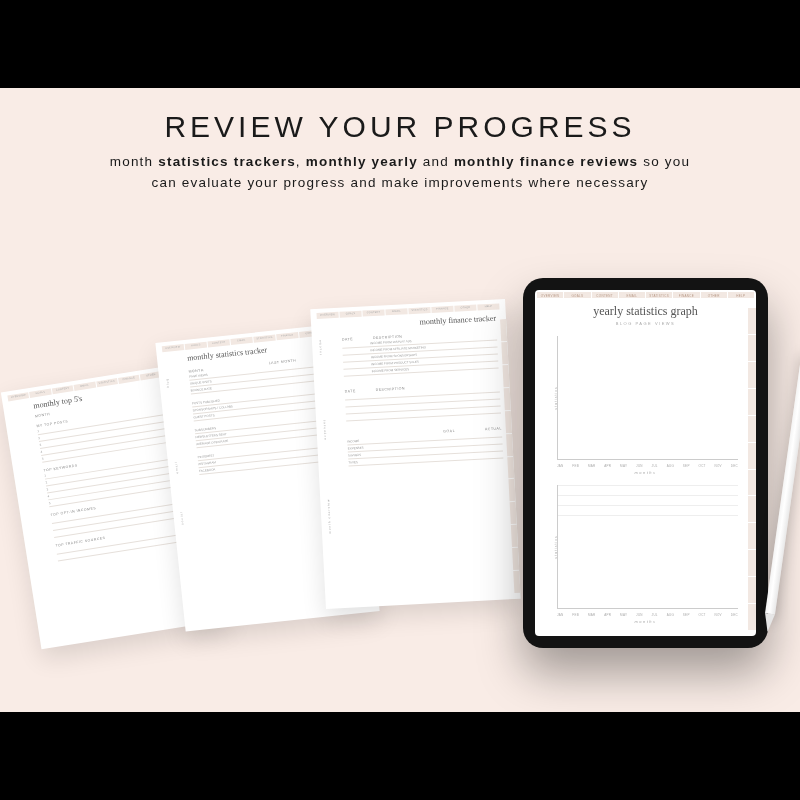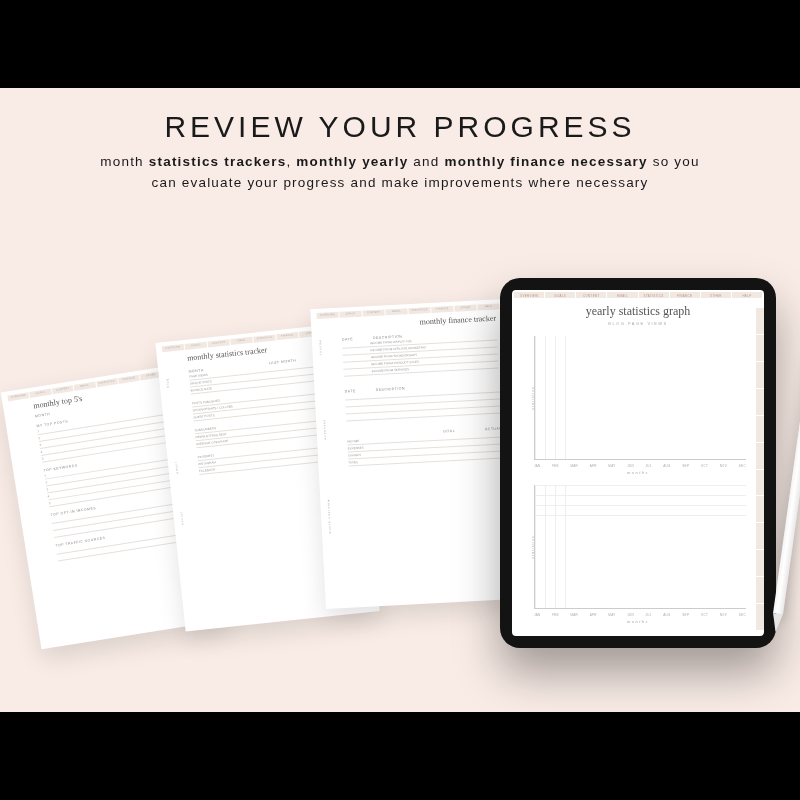--- a/index.html
+++ b/index.html
@@ -123,23 +123,23 @@
   
   #s3 {
     width: 195px; height: 300px;
     left: 318px; top: 216px;
     transform: rotate(-3deg);
   }
 
   
   .tablet {
     position: absolute;
-    right: 24px;
+    right: 32px;
     top: 190px;
-    width: 276px;
+    width: 245px;
     height: 370px;
     background: #131313;
     border-radius: 20px;
     box-shadow: 0 25px 45px rgba(0,0,0,0.35);
     padding: 12px;
   }
   .screen {
     width: 100%; height: 100%;
     background: #fff;
     border-radius: 4px;
@@ -246,21 +246,21 @@
     margin:0 auto;
   }
 </style>
 </head>
 <body>
 
 <div class="stage">
 
   <h1 class="headline">REVIEW YOUR PROGRESS</h1>
   <p class="sub">
-    <span>month </span><b>statistics trackers</b><span>, </span><b>monthly yearly</b><span> and </span><b>monthly finance necessary</b><span> so you can evaluate your progress and make improvements where necessary</span>
+    <span>month </span><b>statistics trackers</b><span>, </span><b>monthly yearly</b><span> and </span><b>monthly finance reviews</b><span> so you can evaluate your progress and make improvements where necessary</span>
   </p>
 
   <div id="s1" class="sheet">
     <div class="tabs">
       <span>OVERVIEW</span>
         <span>GOALS</span>
         <span>CONTENT</span>
         <span>EMAIL</span>
         <span>STATISTICS</span>
         <span>FINANCE</span>

